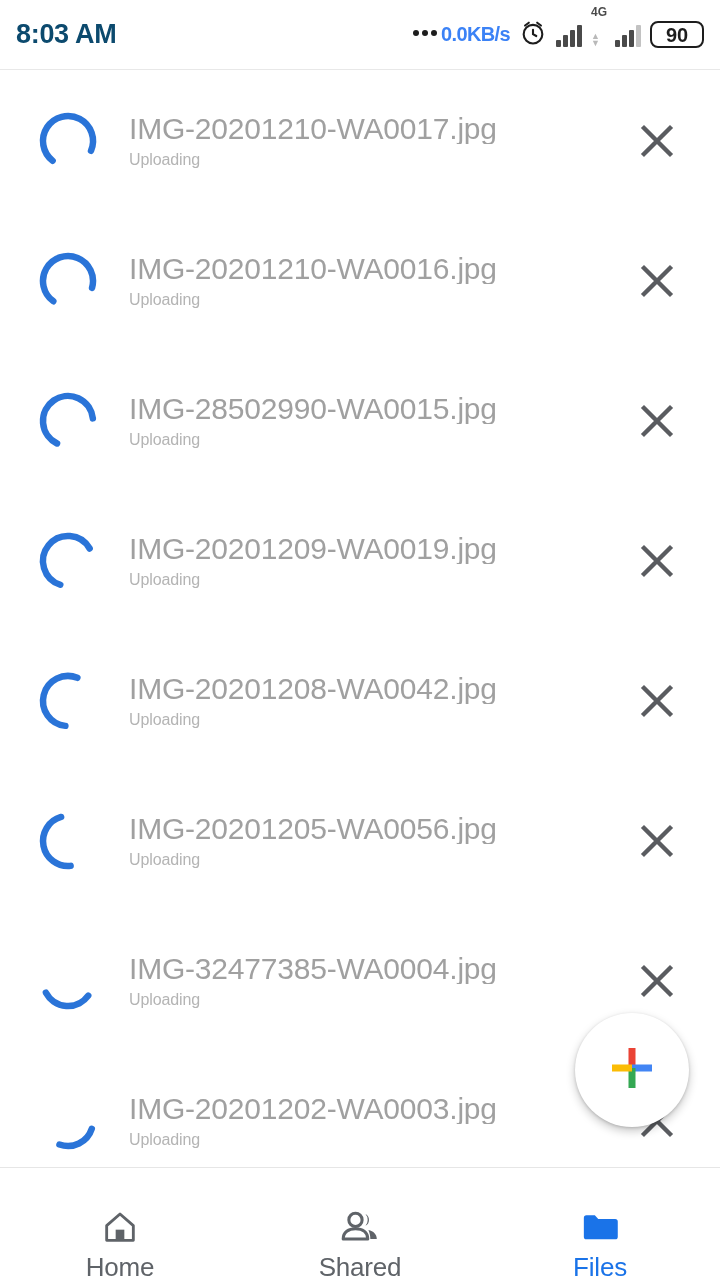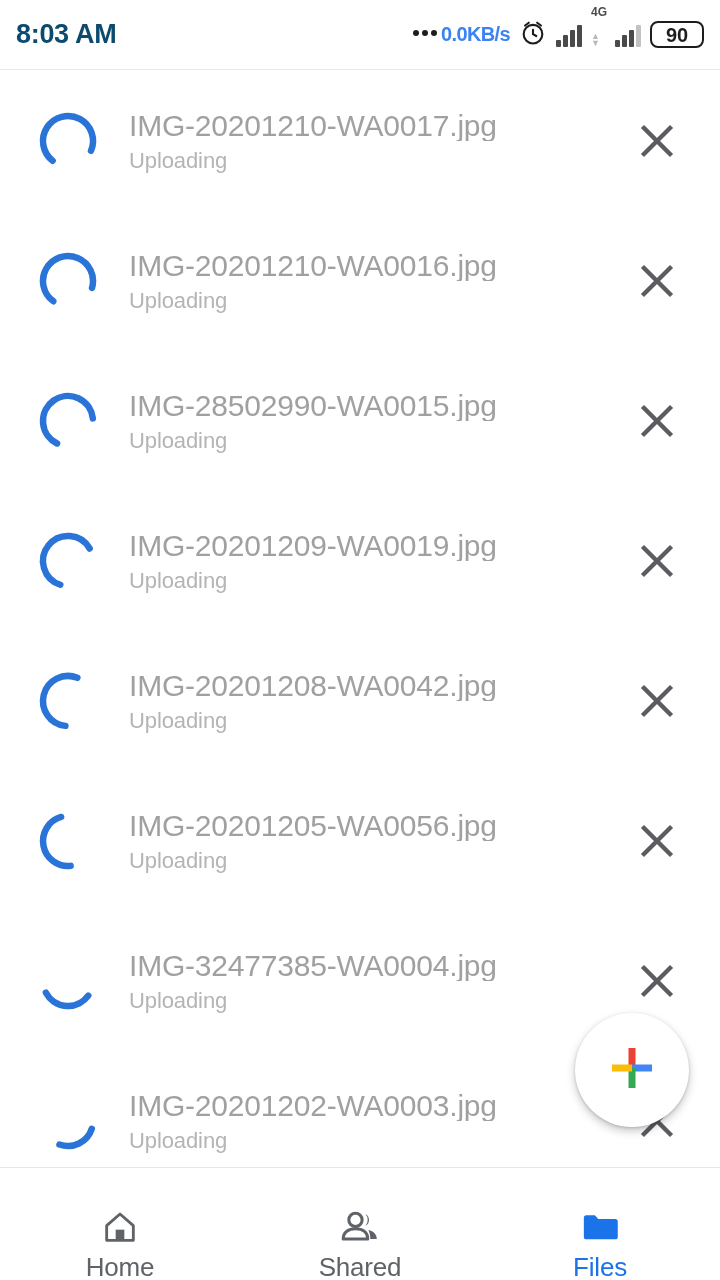--- a/index.html
+++ b/index.html
@@ -167,21 +167,21 @@
   }
   .file-name {
     font-size: 30px;
     color: #a0a0a0;
     line-height: 1.05;
     white-space: nowrap;
     overflow: hidden;
     letter-spacing: -0.2px;
   }
   .file-status {
-    font-size: 22px;
+    font-size: 16px;
     color: #b4b4b4;
     line-height: 1.05;
     letter-spacing: -0.1px;
   }
   .cancel-cell {
     width: 74px;
     min-width: 74px;
     height: 74px;
     display: flex;
     align-items: center;

